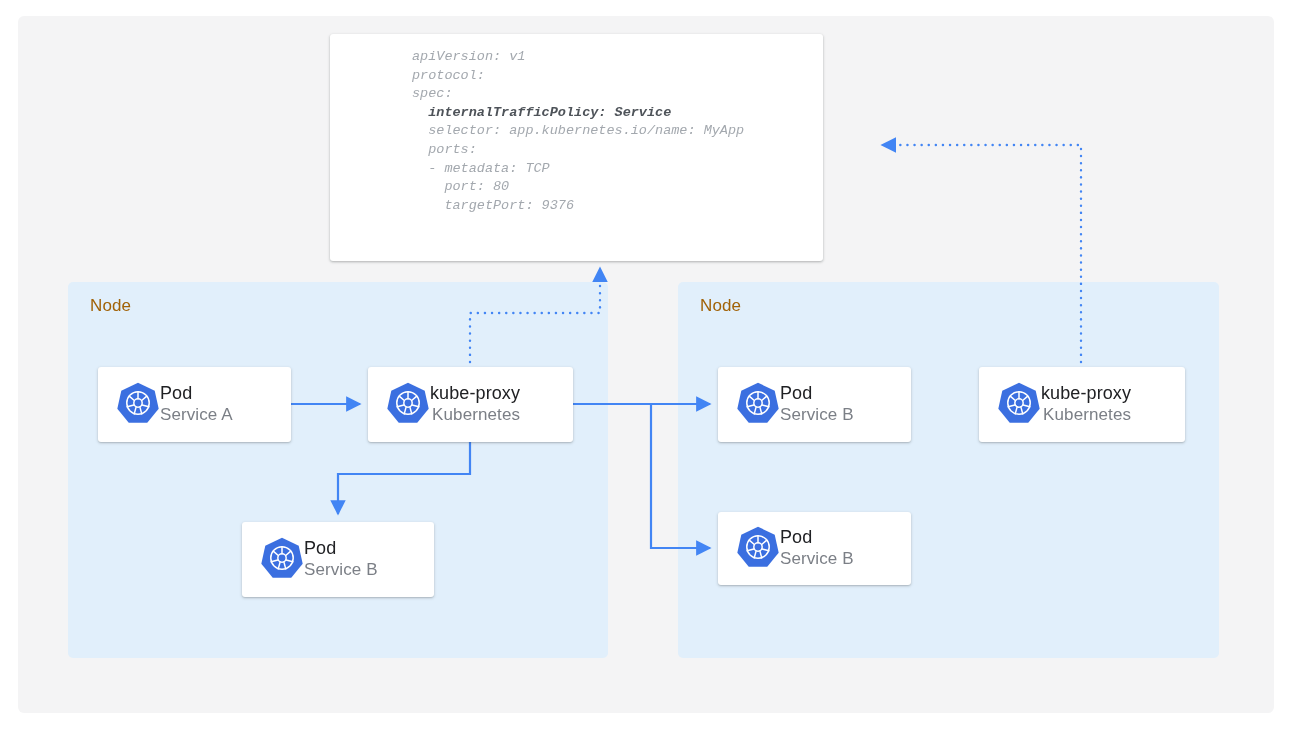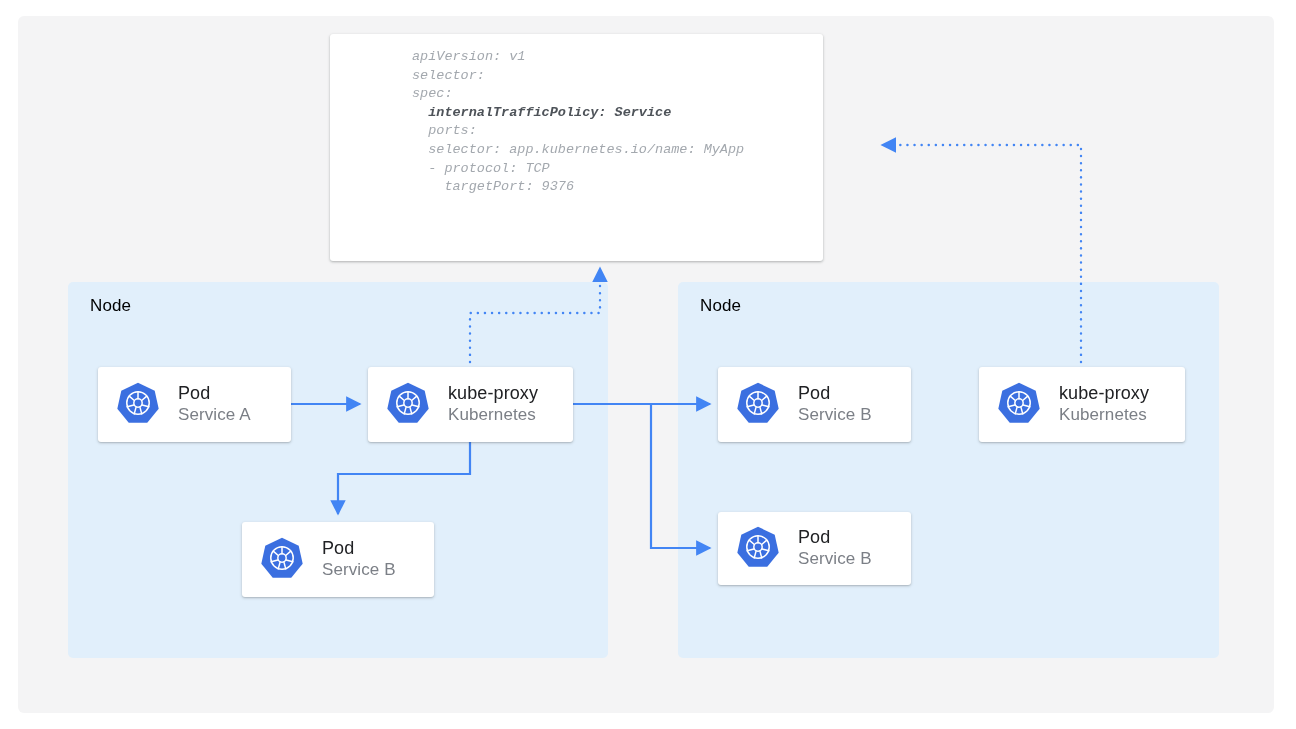--- a/index.html
+++ b/index.html
@@ -23,43 +23,43 @@
   
   .node {
     position: absolute;
     background: #e1effb;
     border-radius: 5px;
   }
   .node-label {
     position: absolute;
     left: 22px; top: 14px;
     font-size: 17px;
-    color: #000000;
+    color: #a16207;
     letter-spacing: .1px;
   }
   #node-left  { left: 68px;  top: 282px; width: 540px; height: 376px; }
   #node-right { left: 678px; top: 282px; width: 541px; height: 376px; }
 
   
   .card {
     position: absolute;
     background: #ffffff;
     border-radius: 3px;
     box-shadow: 0 1px 3px rgba(60,64,67,.28), 0 1px 1px rgba(60,64,67,.10);
     display: flex;
     align-items: center;
     z-index: 4;
   }
   .card .k8s { flex: 0 0 auto; margin-left: 18px; }
-  .card .txt { margin-left: 18px; line-height: 1.22; }
+  .card .txt { margin-left: 0; line-height: 1.22; }
   .card .title {
     font-size: 18px; color: #202124; letter-spacing: .1px; white-space: nowrap;
   }
   .card .sub {
-    font-size: 17px; color: #7b7f86; letter-spacing: .1px; white-space: nowrap;
+    font-size: 17px; color: #7b7f86; letter-spacing: .1px; white-space: nowrap; text-align: right;
   }
 
   #pod-a        { left: 98px;  top: 367px; width: 193px; height: 75px; }
   #kube-left    { left: 368px; top: 367px; width: 205px; height: 75px; }
   #pod-b-left   { left: 242px; top: 522px; width: 192px; height: 75px; }
   #pod-b-r1     { left: 718px; top: 367px; width: 193px; height: 75px; }
   #pod-b-r2     { left: 718px; top: 512px; width: 193px; height: 73px; }
   #kube-right   { left: 979px; top: 367px; width: 206px; height: 75px; }
 
   
@@ -118,21 +118,21 @@
     <path d="M 573 404 L 710 404" stroke="#4285f4" stroke-width="2.2" fill="none" marker-end="url(#ah)"></path>
 
     <path d="M 651 404 L 651 548 L 710 548" stroke="#4285f4" stroke-width="2.2" fill="none" marker-end="url(#ah)"></path>
 
     <path d="M 470 362 L 470 313 L 600 313 L 600 268" stroke="#4285f4" stroke-width="2.4" fill="none" stroke-linecap="round" stroke-dasharray="0.1 7" marker-end="url(#ahd)"></path>
 
     <path d="M 1081 362 L 1081 145 L 882 145" stroke="#4285f4" stroke-width="2.4" fill="none" stroke-linecap="round" stroke-dasharray="0.1 7" marker-end="url(#ahd)"></path>
   </svg>
 
   <div id="yaml-card">
-    <div id="yaml-code"><div>apiVersion: v1</div><div>selector:</div><div>spec:</div><div><span class="b">  internalTrafficPolicy: Service</span></div><div>  ports:</div><div>  selector: app.kubernetes.io/name: MyApp</div><div>  - protocol: TCP</div><div>    targetPort: 9376</div></div>
+    <div id="yaml-code"><div>apiVersion: v1</div><div>protocol:</div><div>spec:</div><div><span class="b">  internalTrafficPolicy: Service</span></div><div>  selector: app.kubernetes.io/name: MyApp</div><div>  ports:</div><div>  - metadata: TCP</div><div>    port: 80</div><div>    targetPort: 9376</div></div>
   </div>
 
   <div class="card" id="pod-a">
     <span class="k8s">
       <svg width="44" height="44" viewBox="0 0 100 100" xmlns="http://www.w3.org/2000/svg">
         <path d="M50 4 L88 22 L97 63 L71 95 L29 95 L3 63 L12 22 Z" fill="#3b6fe0"></path>
         <g stroke="#ffffff" stroke-width="3.4" fill="none" stroke-linecap="round">
           <circle cx="50" cy="50" r="25.5"></circle>
           <circle cx="50" cy="50" r="9.5"></circle>
           <line x1="50" y1="24.5" x2="50" y2="40.5"></line>

